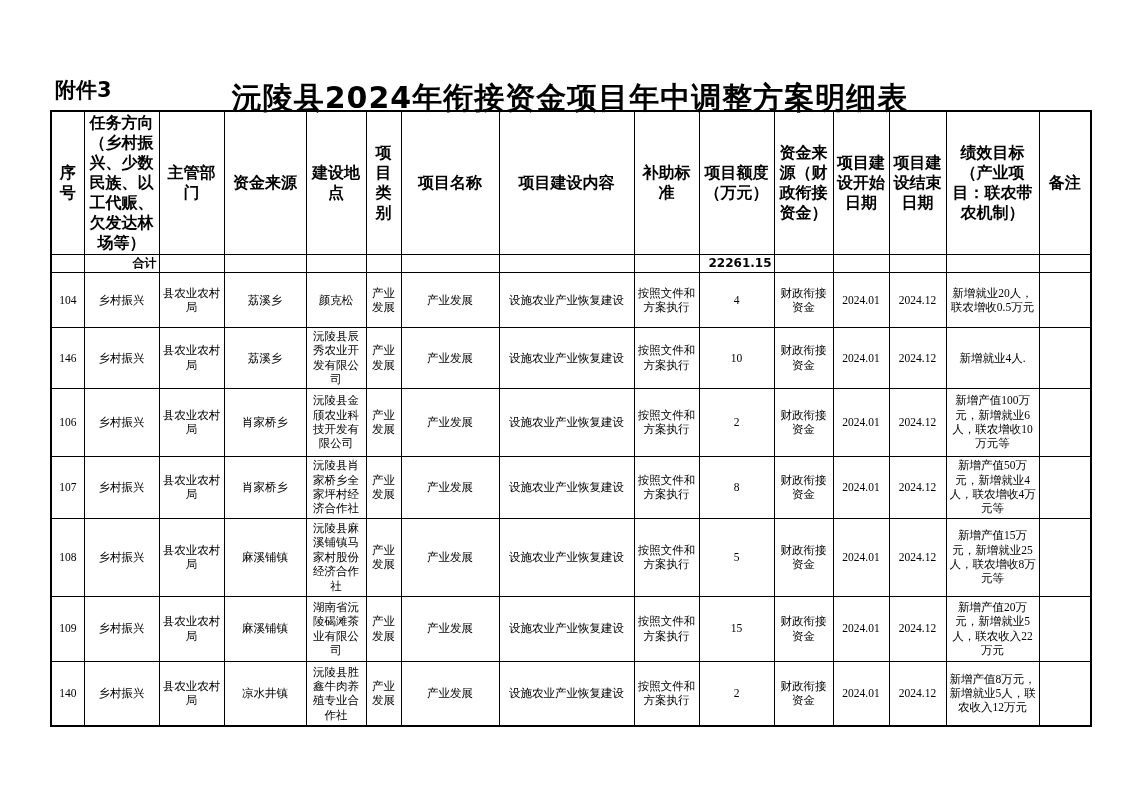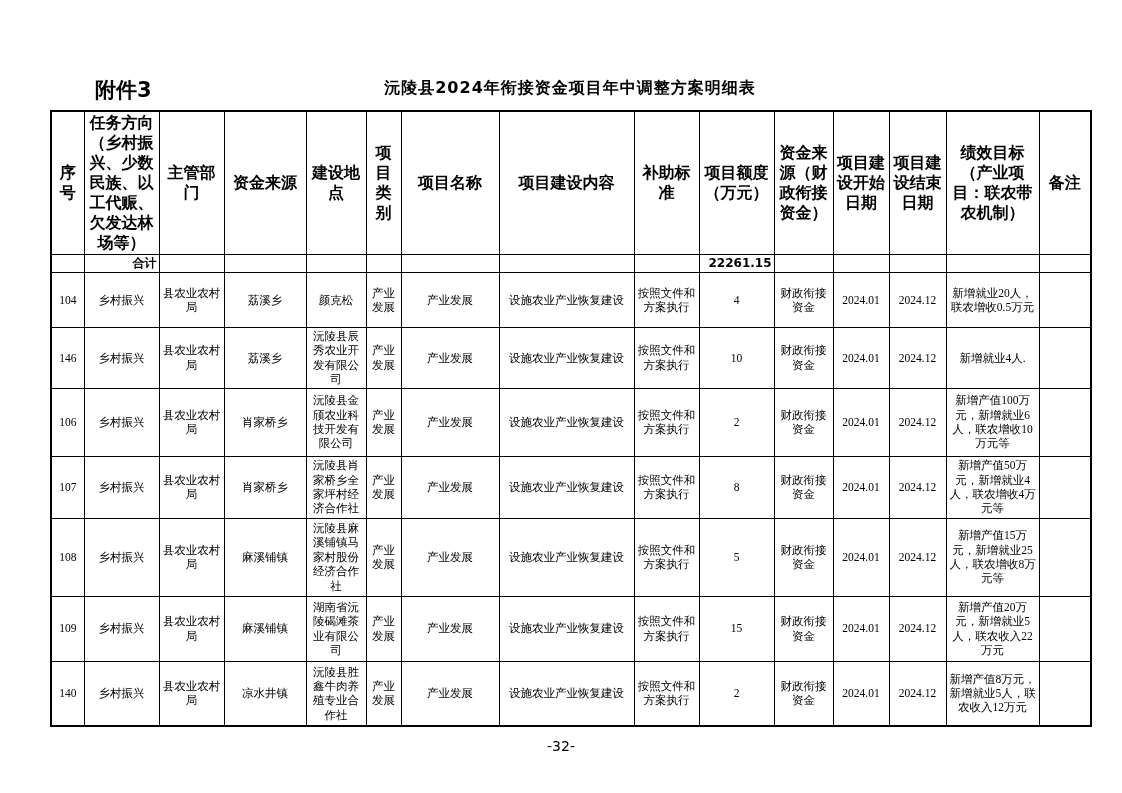--- a/index.html
+++ b/index.html
@@ -8,26 +8,25 @@
     width:1122px;height:793px;
     background:#ffffff;
     font-family:"Liberation Serif","DejaVu Serif",serif;
     color:#000;
     overflow:hidden;
   }
   .attachment{
     position:absolute;left:55px;top:76px;
     font-size:21px;font-weight:bold;
     font-family:"DejaVu Sans","Liberation Sans",sans-serif;
-    margin-left:40px;
   }
   .doc-title{
     position:absolute;left:50px;top:78px;width:1040px;
     text-align:center;
-    font-size:16px;font-weight:bold;
+    font-size:30px;font-weight:bold;
     font-family:"DejaVu Sans","Liberation Sans",sans-serif;
     letter-spacing:1px;
   }
   table.main{
     position:absolute;left:50px;top:110px;
     width:1040px;
     border-collapse:collapse;
     table-layout:fixed;
     border:2px solid #000;
   }
@@ -240,15 +239,14 @@
           <td>2</td>
           <td>财政衔接资金</td>
           <td>2024.01</td>
           <td>2024.12</td>
           <td>新增产值8万元，新增就业5人，联农收入12万元</td>
           <td></td>
         </tr>
       </tbody>
   </table>
 
-  <div class="footer">-32-</div>
 
 </div>
 
 </body></html>

